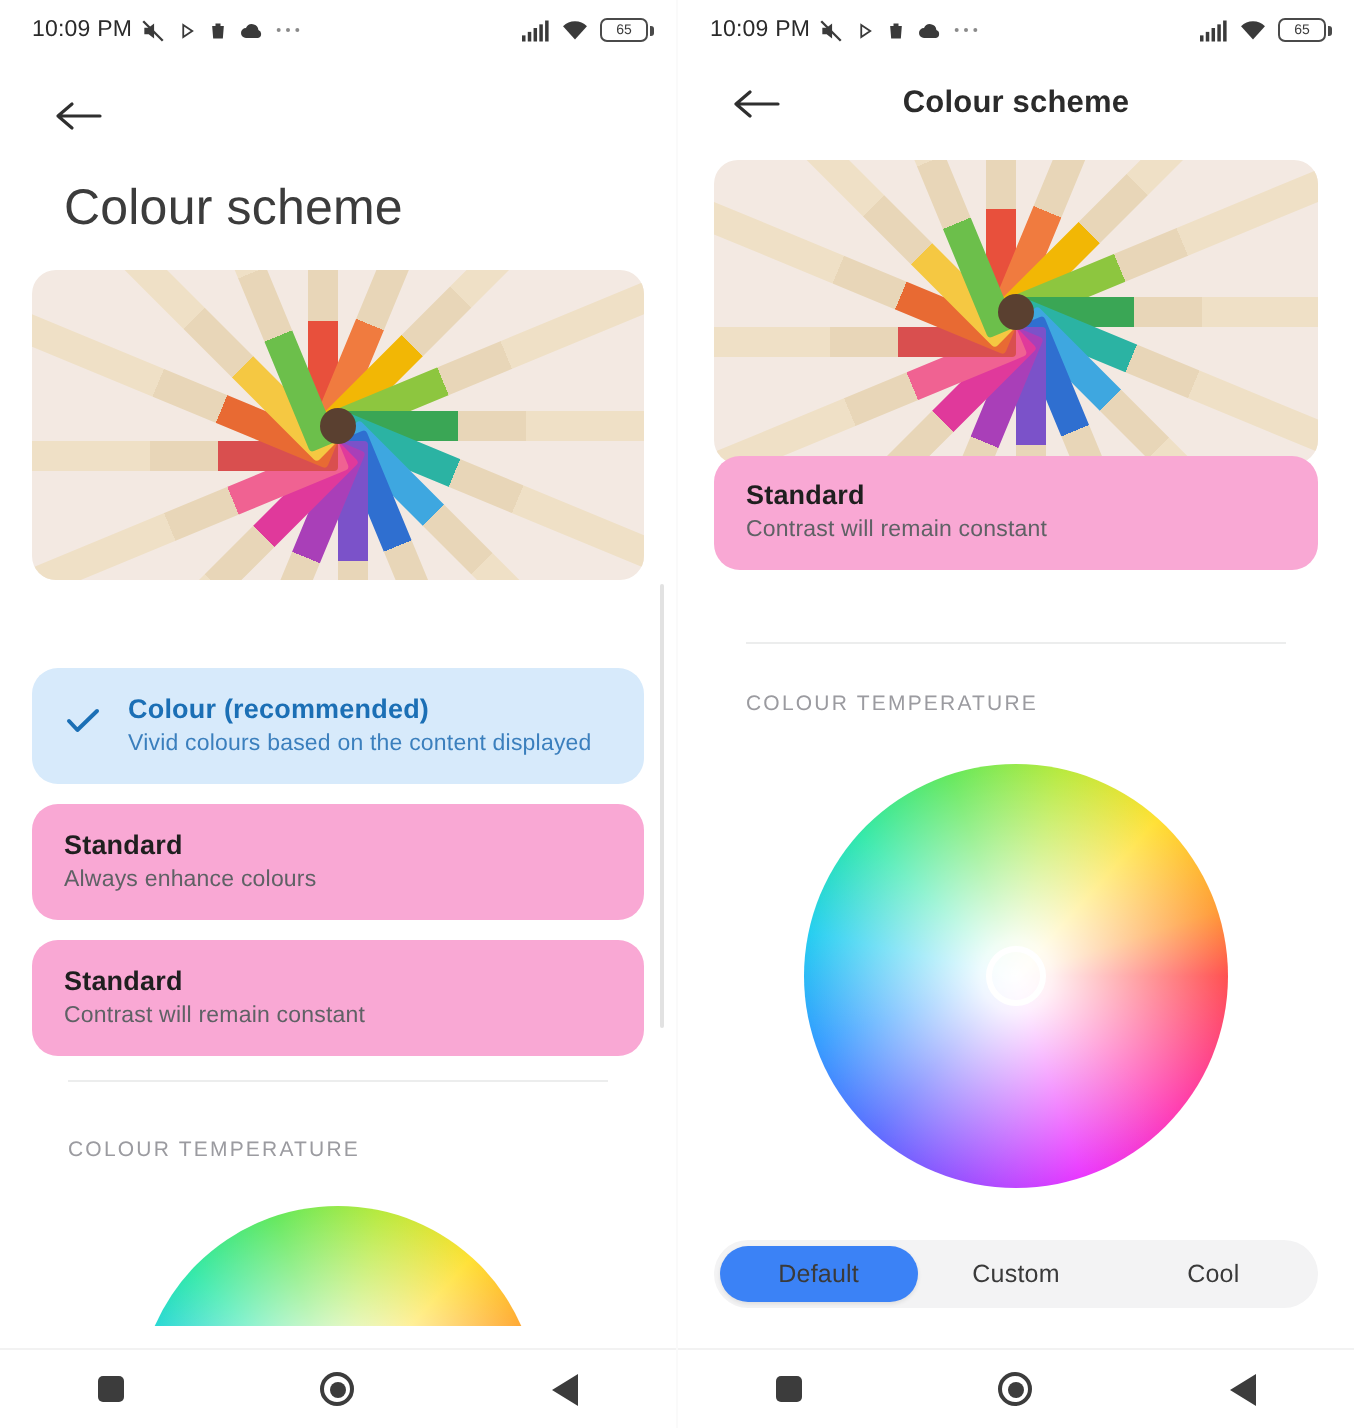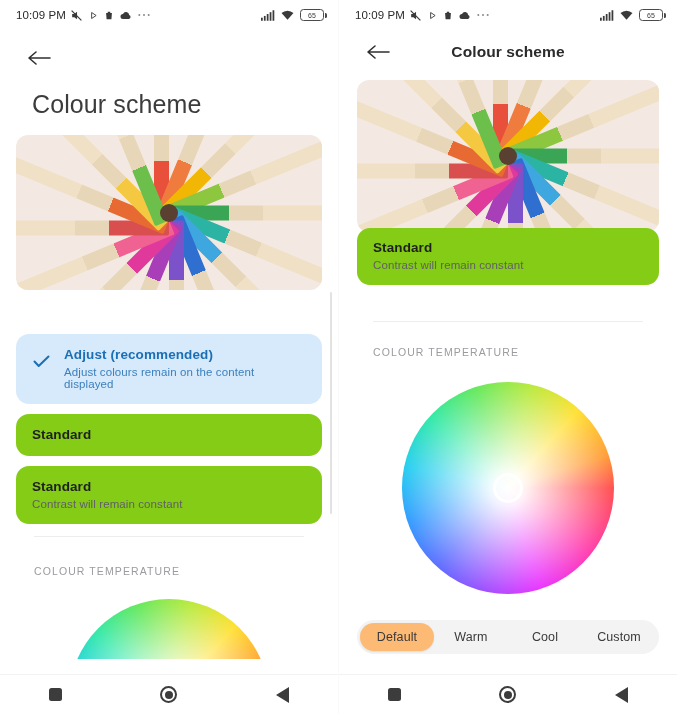--- a/index.html
+++ b/index.html
@@ -64,21 +64,21 @@
     border-radius: 2px;
   }
 
   
   .section-label {
     font-size: 10.5px; color: #9b9ba0; letter-spacing: 1.1px;
     padding: 0 0 0 34px;
   }
   .cards { padding: 0 16px; }
   .card {
-    border-radius: 13px; background: #84cc16; margin-bottom: 10px;
+    border-radius: 13px; background: #f9a8d4; margin-bottom: 10px;
     padding: 13px 16px 14px 16px; position: relative;
   }
   .card.selected { background: #d7eafb; padding-left: 48px; }
   .card .check {
     position: absolute; left: 17px; top: 20px; width: 17px; height: 13px;
   }
   .card .t { font-size: 13.5px; color: #1f1f1f; font-weight: 700; letter-spacing: .1px; }
   .card .s { font-size: 11.5px; color: #5f6165; margin-top: 4px; letter-spacing: .1px; }
   .card.selected .t { color: #1b6fb5; }
   .card.selected .s { color: #3b7fbd; }
@@ -112,21 +112,21 @@
 
   
   .segmented {
     margin: 0 18px; background: #f3f3f4; border-radius: 20px;
     height: 34px; display: flex; align-items: center; padding: 3px;
   }
   .seg {
     flex: 1; height: 28px; display: flex; align-items: center; justify-content: center;
     font-size: 12.5px; color: #3a3a3a; border-radius: 16px; letter-spacing: .1px;
   }
-  .seg.active { background: #fdba74; font-weight: 400; box-shadow: 0 1px 2px rgba(0,0,0,.09); }
+  .seg.active { background: #3b82f6; font-weight: 400; box-shadow: 0 1px 2px rgba(0,0,0,.09); }
 
   
   .navbar {
     position: absolute; left: 0; bottom: 0; width: 100%; height: 40px;
     display: flex; align-items: center; justify-content: space-around;
     border-top: 1px solid #f2f2f2; background: #fff;
   }
   .nav-recents { width: 13px; height: 13px; background: #3c3c3c; border-radius: 2.5px; }
   .nav-home {
     width: 17px; height: 17px; border: 2px solid #3c3c3c; border-radius: 50%;
@@ -235,25 +235,26 @@
     <div style="height:30px"></div>
     <div style="height:14px"></div>
 
     <div class="cards">
       <div class="card selected">
         <span class="check">
           <svg viewBox="0 0 17 13">
               <path d="M1.5 6.5l4.2 4.5L15.5 1.5" fill="none" stroke="#1b6fb5" stroke-width="2" stroke-linecap="round" stroke-linejoin="round"></path>
             </svg>
         </span>
-        <div class="t">Adjust (recommended)</div>
-        <div class="s">Adjust colours remain on the content displayed</div>
+        <div class="t">Colour (recommended)</div>
+        <div class="s">Vivid colours based on the content displayed</div>
       </div>
       <div class="card">
         <div class="t">Standard</div>
+        <div class="s">Always enhance colours</div>
       </div>
       <div class="card">
         <div class="t">Standard</div>
         <div class="s">Contrast will remain constant</div>
       </div>
     </div>
 
     <div class="divider"></div>
     <div style="height:28px"></div>
     <div class="section-label">COLOUR TEMPERATURE</div>
@@ -375,23 +376,22 @@
 
     <div class="wheel-wrap" style="margin-top:24px;">
       <div class="wheel" style="width:212px;height:212px;">
         <span class="knob"></span>
       </div>
     </div>
 
     <div style="height:26px"></div>
     <div class="segmented">
       <span class="seg active">Default</span>
-      <span class="seg">Warm</span>
+      <span class="seg">Custom</span>
       <span class="seg">Cool</span>
-      <span class="seg">Custom</span>
     </div>
 
     <div class="navbar">
       <span class="nav-recents"></span>
       <span class="nav-home">
           <i></i>
         </span>
       <span class="nav-back"></span>
     </div>
   </div>

